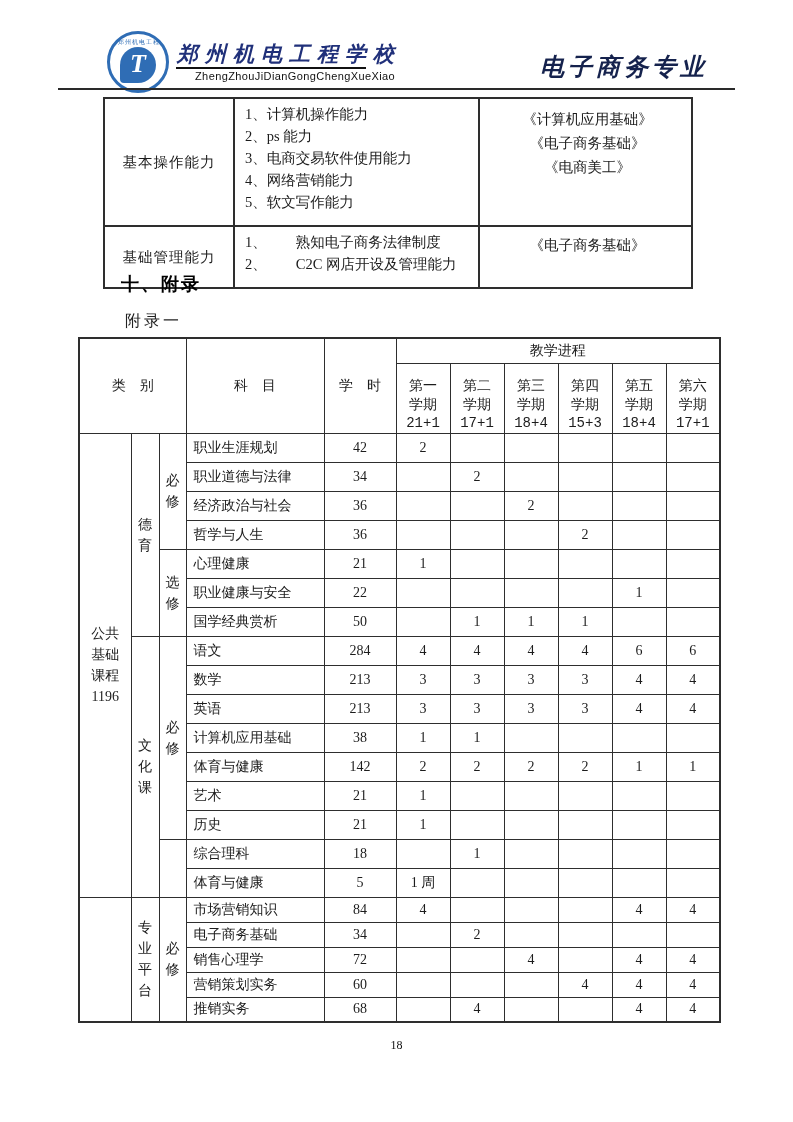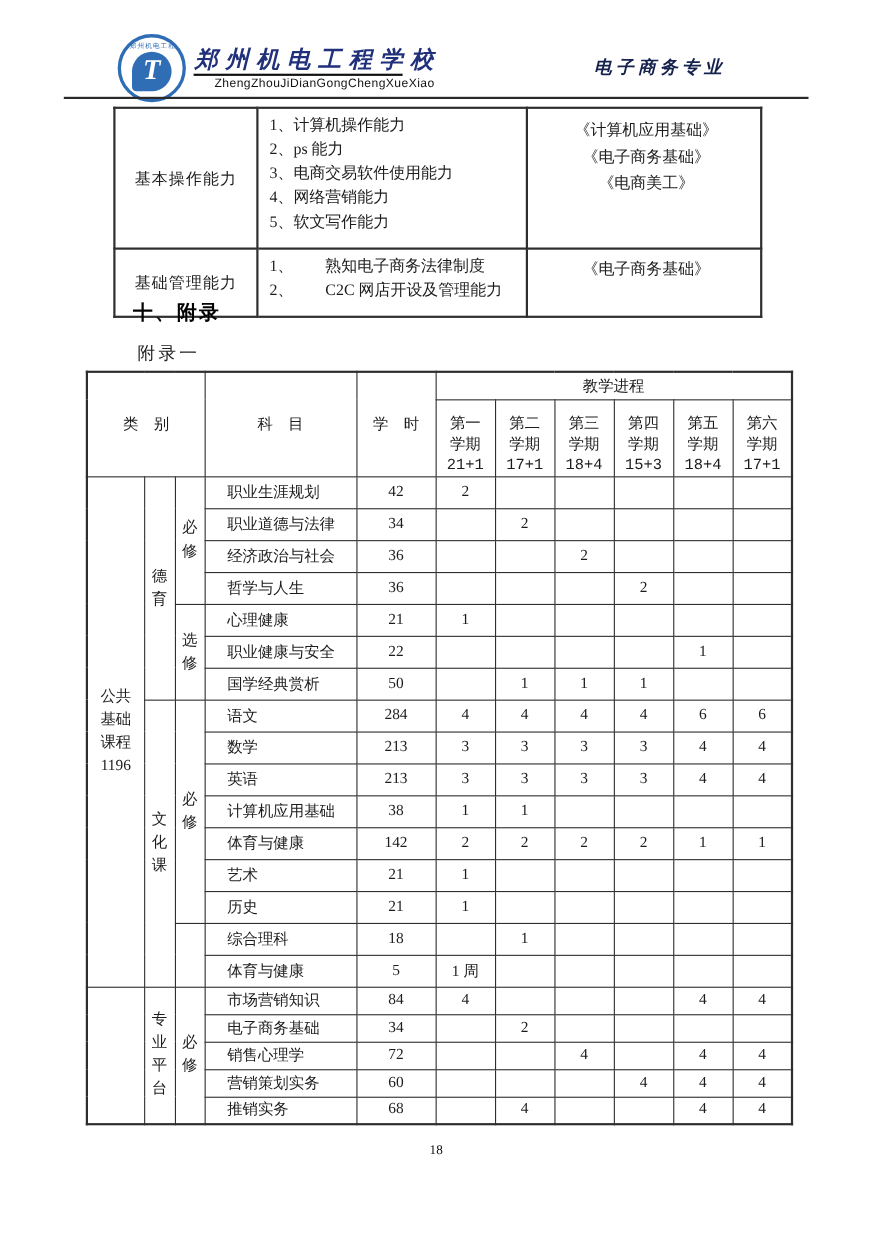--- a/index.html
+++ b/index.html
@@ -35,21 +35,21 @@
   .school-underline {
     position:absolute; left:176px; top:67px; width:190px; height:2px; background:#111;
   }
   .school-pinyin {
     position:absolute; left:195px; top:70px;
     font-family:"Liberation Sans","DejaVu Sans",sans-serif;
     font-size:11px; font-weight:normal; color:#111; letter-spacing:0.4px;
   }
   .major-title {
     position:absolute; left:540px; top:51px;
-    font-size:16px; font-weight:bold; font-style:italic;
+    font-size:24px; font-weight:bold; font-style:italic;
     letter-spacing:4px; color:#15224d; white-space:nowrap;
   }
   .header-rule {
     position:absolute; left:58px; top:88px; width:677px; height:2px; background:#2a2a2a;
   }
 
   
   table { border-collapse:collapse; table-layout:fixed; }
   .t1 {
     position:absolute; left:103px; top:97px; width:588px;
@@ -88,21 +88,21 @@
   .t2 thead .h2 { height:58px; }
   .t2 th { text-align:center; vertical-align:middle; }
   .t2 .sem-label { white-space:pre-line; line-height:19px;margin-top:12px; }
   .t2 .sem-weeks { line-height:19px;font-family:Liberation Mono, monospace; }
   .t2 tbody tr.rs { height:29px; }
   .t2 tbody tr.rm { height:25px; }
   .t2 .vc {
     white-space:pre-line; text-align:center; vertical-align:middle;
     line-height:1.5; letter-spacing:0;
   }
-  .t2 .sj { text-align:left; padding-left:20px; vertical-align:middle; }
+  .t2 .sj { text-align:left; padding-left:7px; vertical-align:middle; }
   .t2 .n  { text-align:center; vertical-align:middle; }
 
   .page-number {
     position:absolute; left:0; right:0; top:1038px; text-align:center;
     font-size:12px; color:#111;
   }
 </style>
 </head>
 <body>
 

